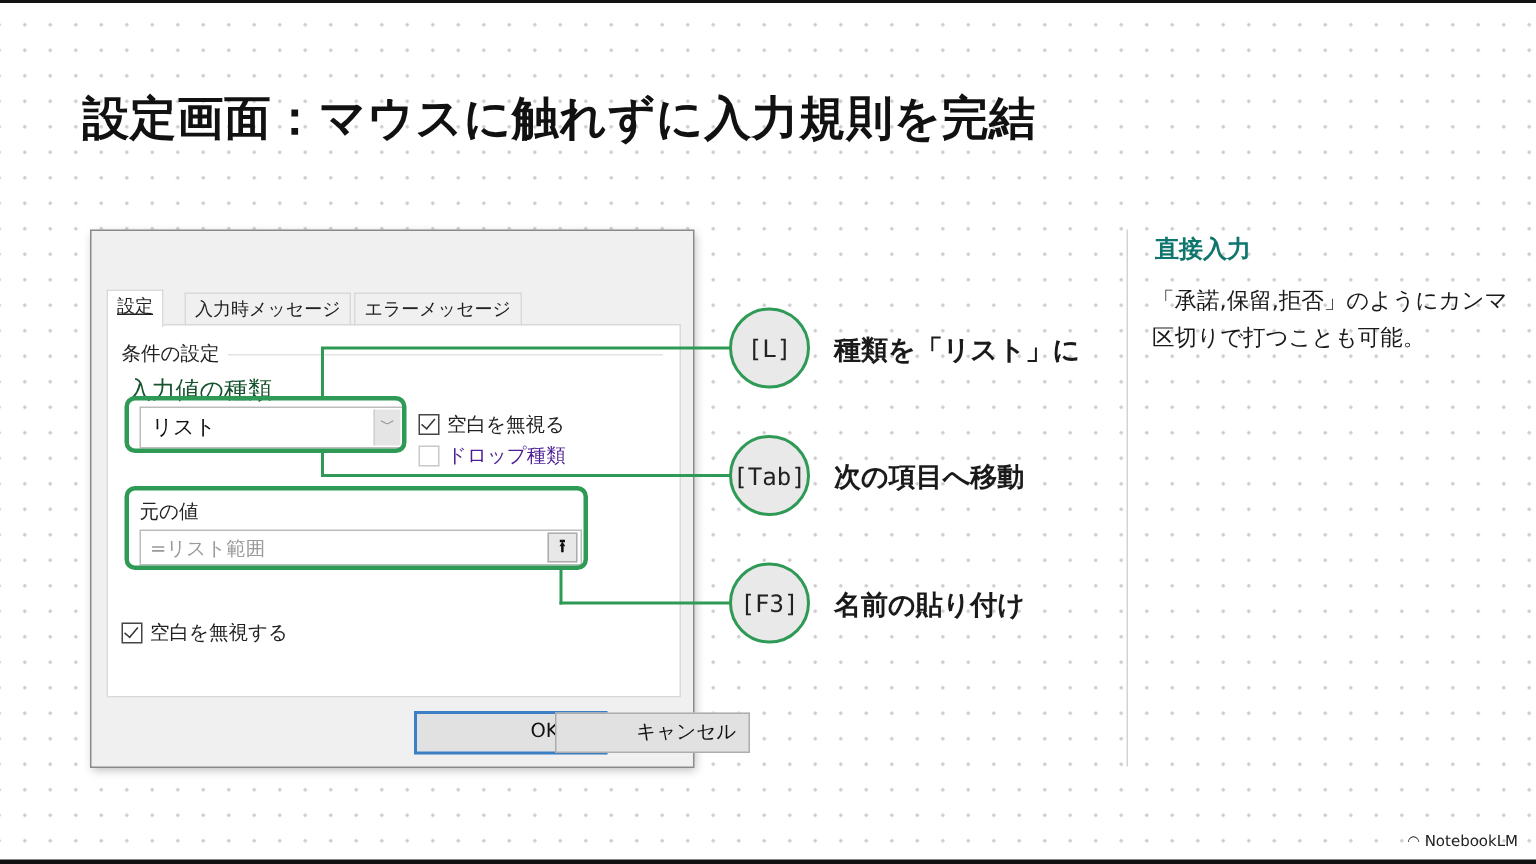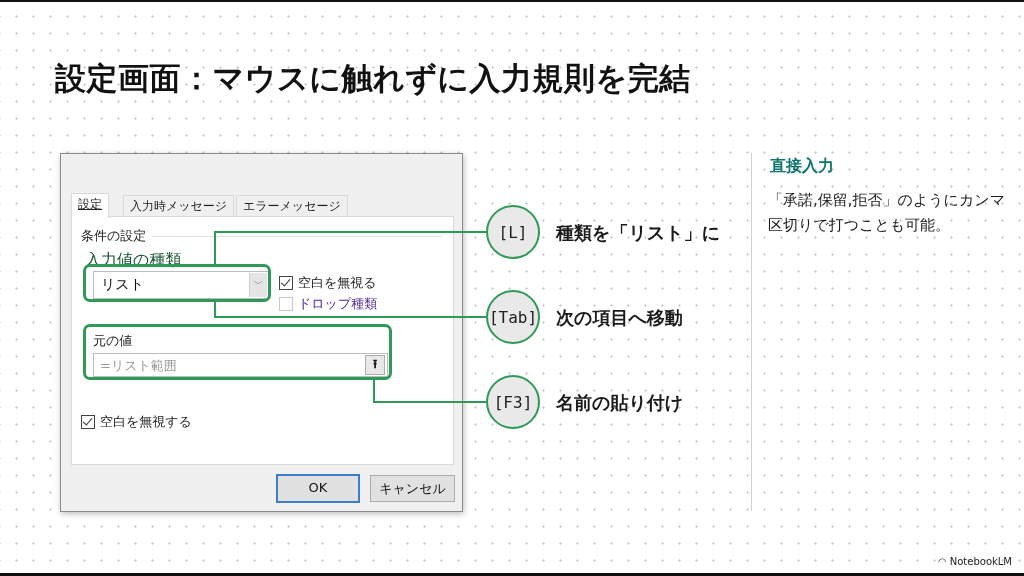--- a/index.html
+++ b/index.html
@@ -75,21 +75,21 @@
     border:1px solid #bcbcbc; background:#fff;
   }
   .src-placeholder { position:absolute; left:6px; top:3px; font-size:13px; color:#9a9a9a; }
   .src-btn {
     position:absolute; right:2px; top:1px; width:18px; height:18px; background:#e8e8e8;
     border:1px solid #adadad; font-size:12px; font-weight:bold; text-align:center; line-height:17px; color:#111; cursor:pointer;
   }
 
   .btn {
     position:absolute; height:25px; font-size:13px; color:#111; text-align:center; line-height:25px;
-    background:#e1e1e1; border:1px solid #adadad; cursor:pointer;
+    background:#e1e1e1; border:1px solid #adadad; cursor:pointer;padding-left:45px;
   }
   .btn.default { border:2px solid #3c7fc4; line-height:23px; }
 
   
   .hl { position:absolute; border:3.5px solid #2e9a55; border-radius:7px; box-sizing:border-box; }
   .conn { position:absolute; background:#2e9a55; }
 
   
   .key {
     position:absolute; width:54px; height:54px; border-radius:50%;

